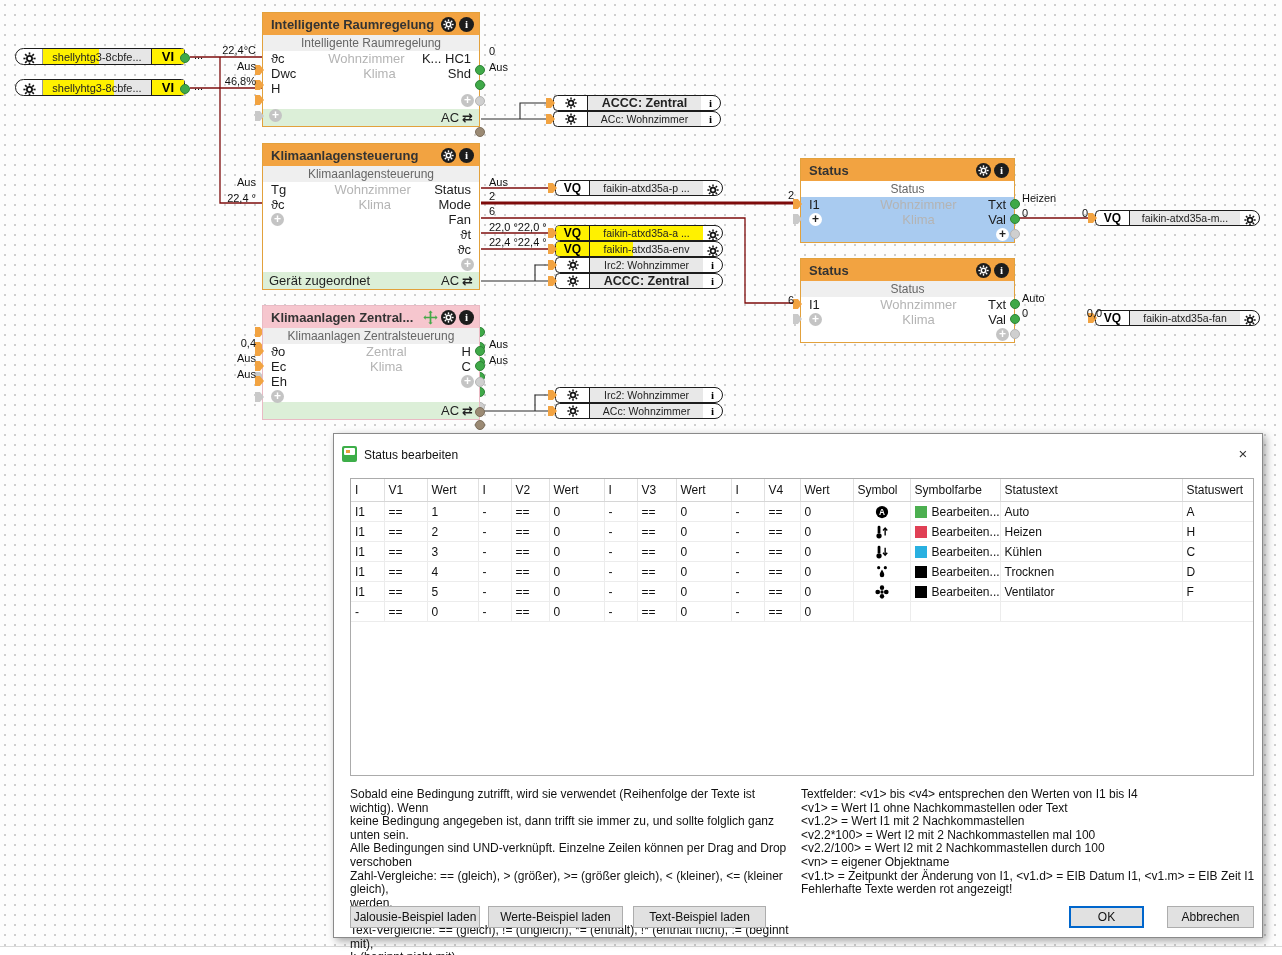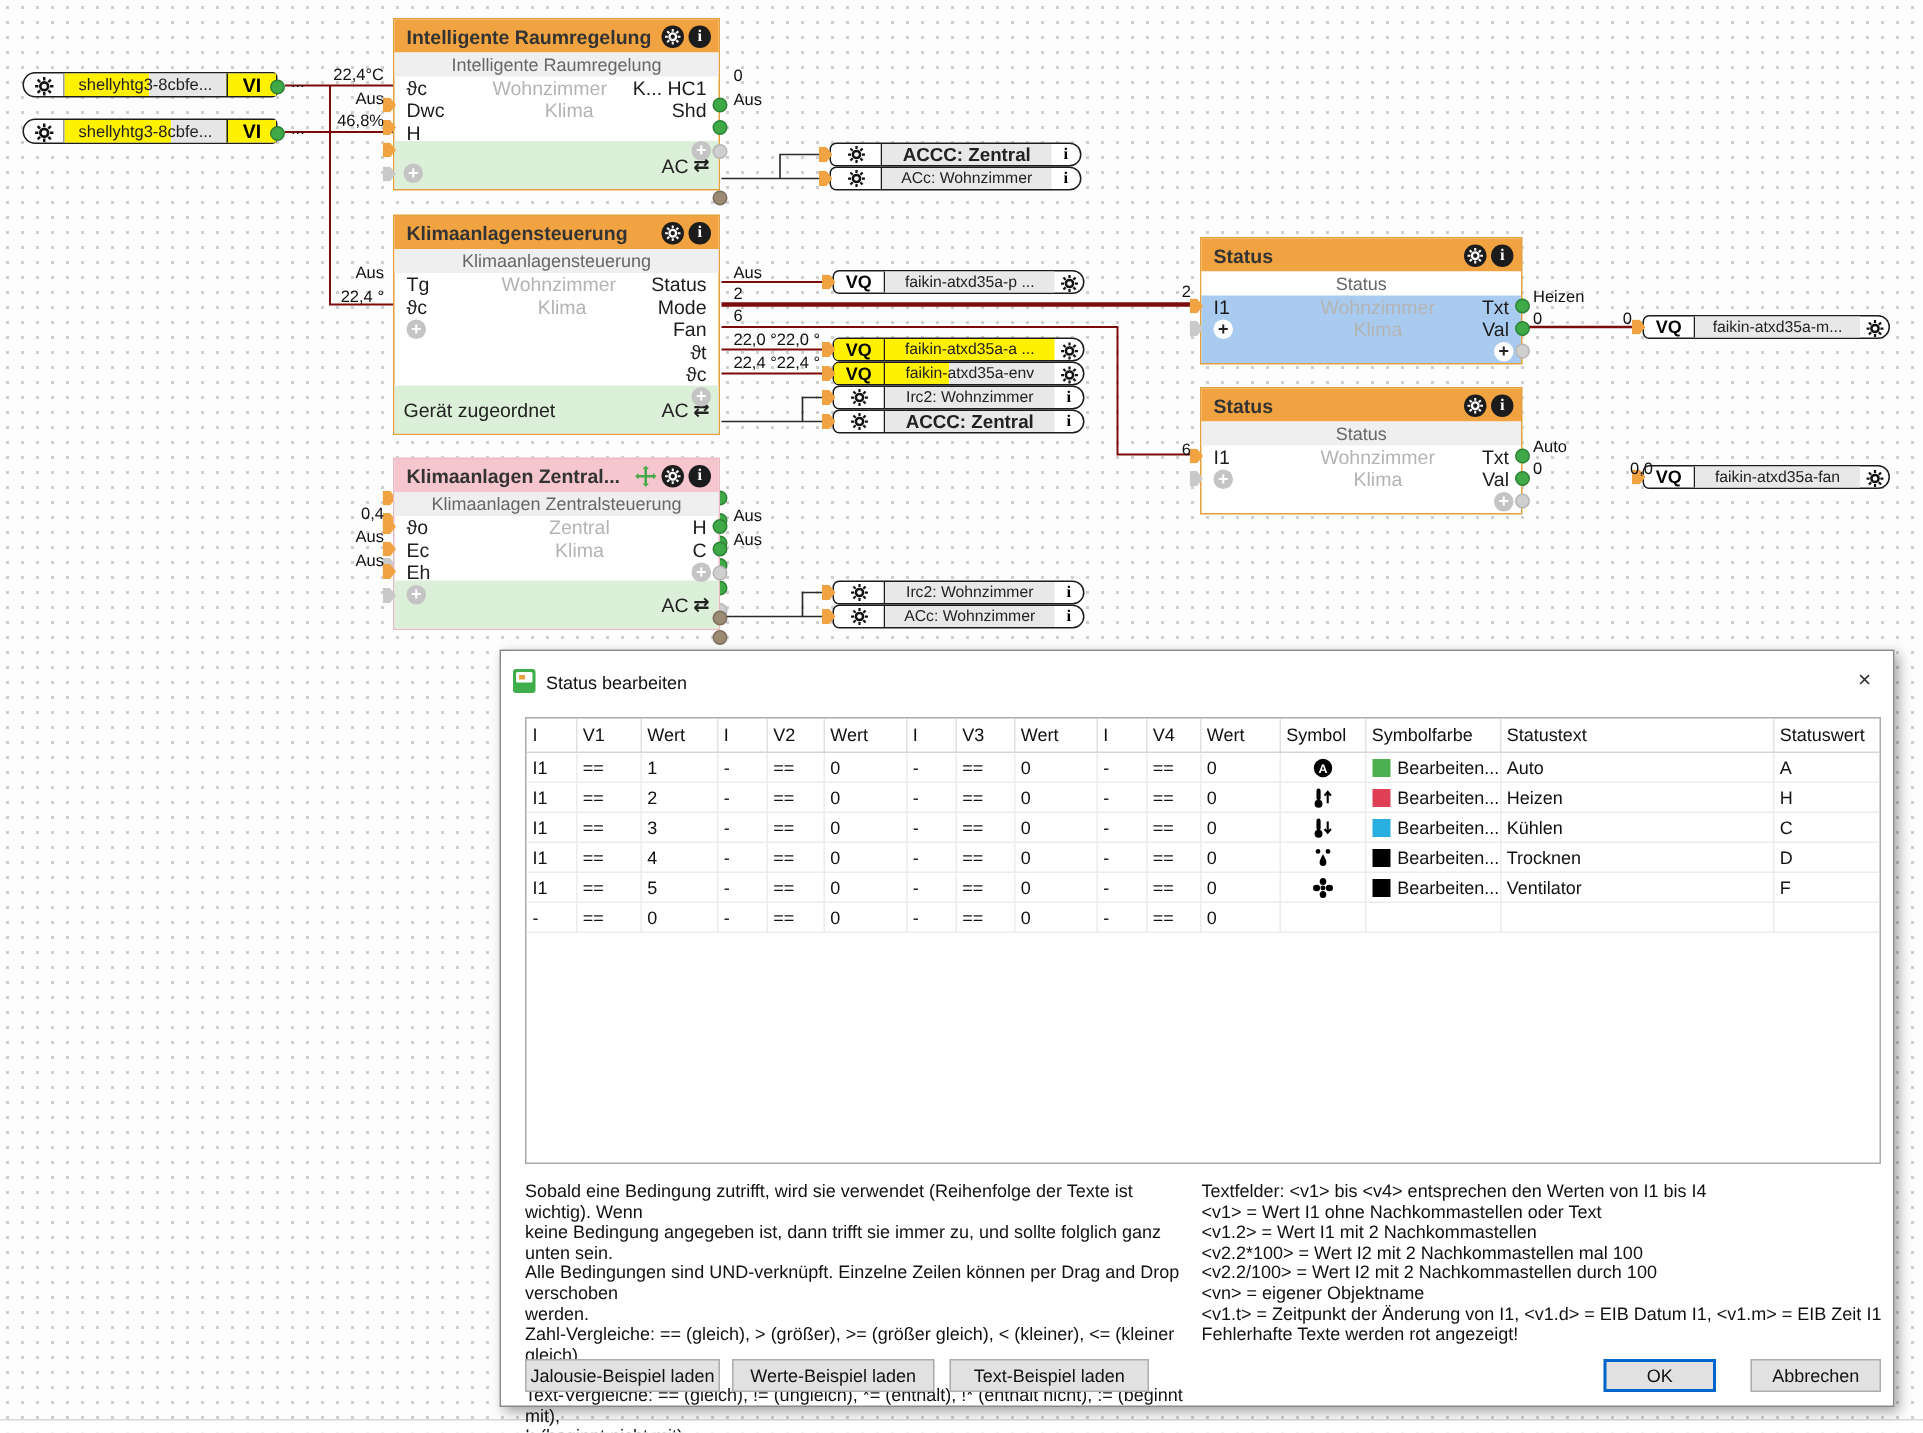--- a/index.html
+++ b/index.html
@@ -24,21 +24,21 @@
   .icn .iglyph{font-family:"Liberation Serif","DejaVu Serif",serif;font-weight:bold;font-size:11px;line-height:1;}
   .fsub{height:16px;line-height:16px;background:#efefef;text-align:center;font-size:12px;color:#666;
     white-space:nowrap;overflow:hidden;}
   .fsub.white{background:#fff;}
   .frows{position:relative;}
   .frows.blue{background:#a9cbf0;}
   .frow{height:15px;display:flex;align-items:center;font-size:13px;line-height:15px;}
   .fl{min-width:40px;padding-left:8px;color:#1c1c1c;white-space:nowrap;}
   .fc{flex:1;text-align:center;color:#b4b4b4;white-space:nowrap;}
   .fr{padding-right:8px;color:#1c1c1c;text-align:right;white-space:nowrap;}
-  .ffoot{position:absolute;left:0;right:0;bottom:0;height:32px;background:#dcefd8;display:flex;
+  .ffoot{position:absolute;left:0;right:0;bottom:0;height:17px;background:#dcefd8;display:flex;
     align-items:center;padding:0 6px;font-size:13px;color:#222;}
   .ffoot .fleft{flex:1;font-size:13px;}
   .ffoot .acr{font-size:13px;color:#222;}
   .ffoot .swap{font-weight:bold;margin-left:3px;}
   
   .pin-in{position:absolute;left:-8px;width:9px;height:10px;background:#f2a341;z-index:3;
     clip-path:polygon(0 0,55% 0,100% 50%,55% 100%,0 100%);}
   .pin-in.gray{background:#c9c9c9;}
   .pin-out{position:absolute;right:-6px;width:10px;height:10px;border-radius:50%;background:#3fa948;
     border:1px solid #2e8236;z-index:3;box-sizing:border-box;}
@@ -906,22 +906,22 @@
               <td></td>
               <td></td>
             </tr>
           </tbody>
       </table>
     </div>
     <div class="helpcol" id="help-left">
         <div>Sobald eine Bedingung zutrifft, wird sie verwendet (Reihenfolge der Texte ist wichtig). Wenn</div>
         <div>keine Bedingung angegeben ist, dann trifft sie immer zu, und sollte folglich ganz unten sein.</div>
         <div>Alle Bedingungen sind UND-verknüpft. Einzelne Zeilen können per Drag and Drop verschoben</div>
+        <div>Zahl-Vergleiche: == (gleich), &gt; (größer), &gt;= (größer gleich), &lt; (kleiner), &lt;= (kleiner gleich),</div>
         <div>werden.</div>
-        <div>Zahl-Vergleiche: == (gleich), &gt; (größer), &gt;= (größer gleich), &lt; (kleiner), &lt;= (kleiner gleich),</div>
         <div>!= (ungleich)</div>
         <div>Text-Vergleiche: == (gleich), != (ungleich), *= (enthält), !* (enthält nicht), := (beginnt mit),</div>
         <div>!: (beginnt nicht mit)</div>
       </div>
     <div class="helpcol" id="help-right">
         <div>Textfelder: &lt;v1&gt; bis &lt;v4&gt; entsprechen den Werten von I1 bis I4</div>
         <div>&lt;v1&gt; = Wert I1 ohne Nachkommastellen oder Text</div>
         <div>&lt;v1.2&gt; = Wert I1 mit 2 Nachkommastellen</div>
         <div>&lt;v2.2*100&gt; = Wert I2 mit 2 Nachkommastellen mal 100</div>
         <div>&lt;v2.2/100&gt; = Wert I2 mit 2 Nachkommastellen durch 100</div>

